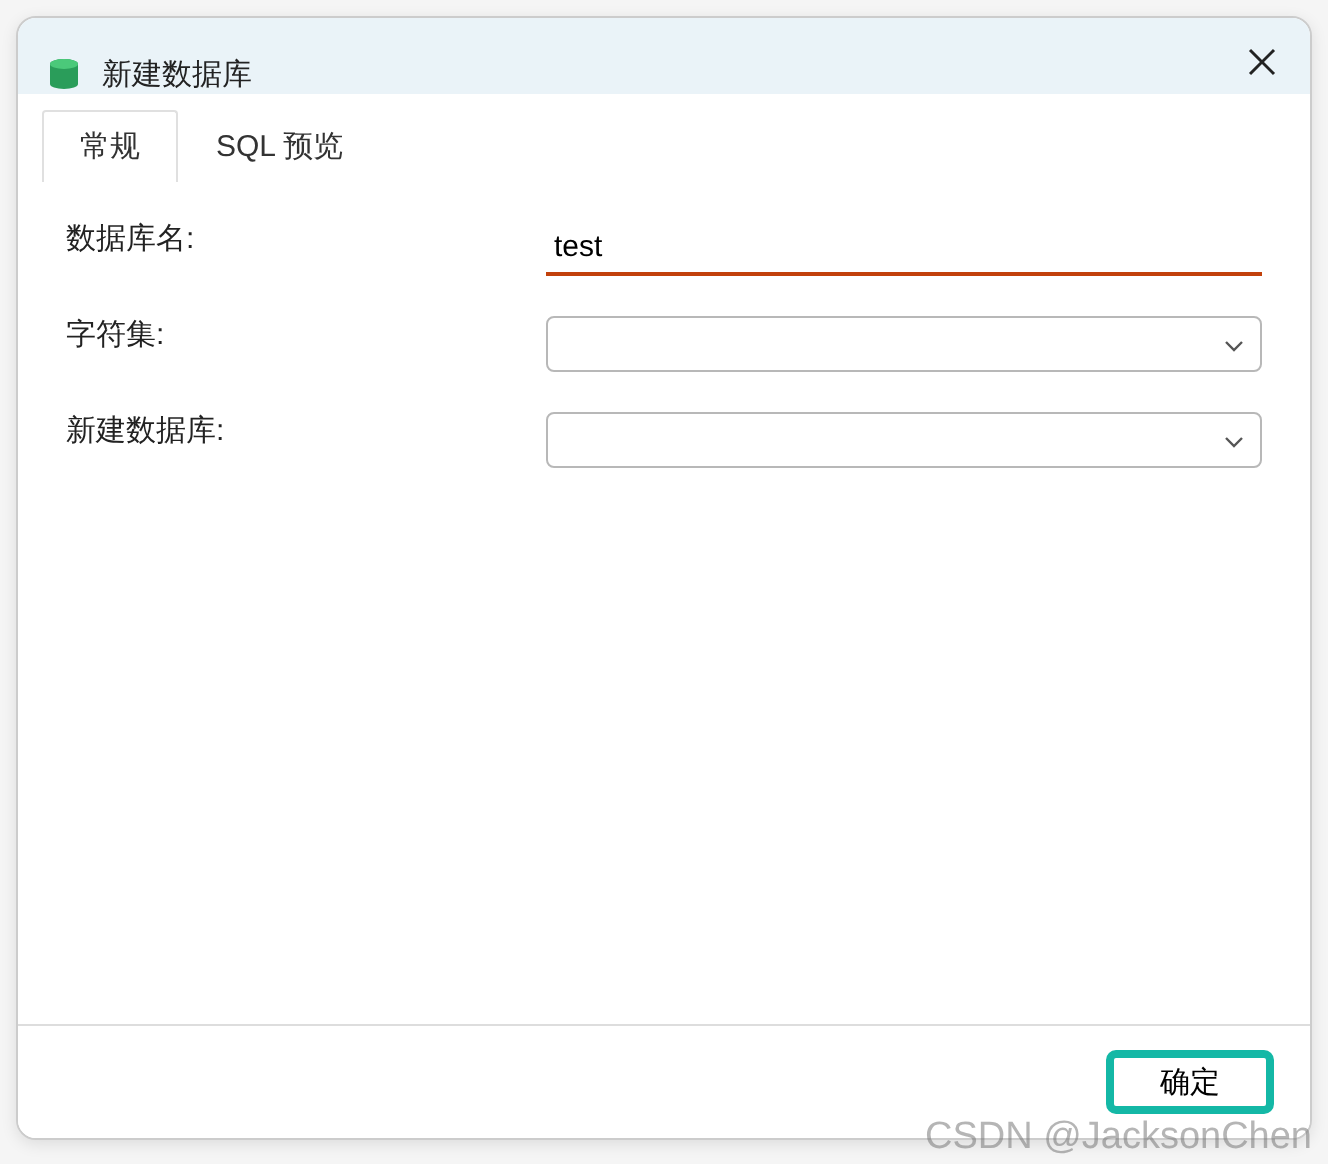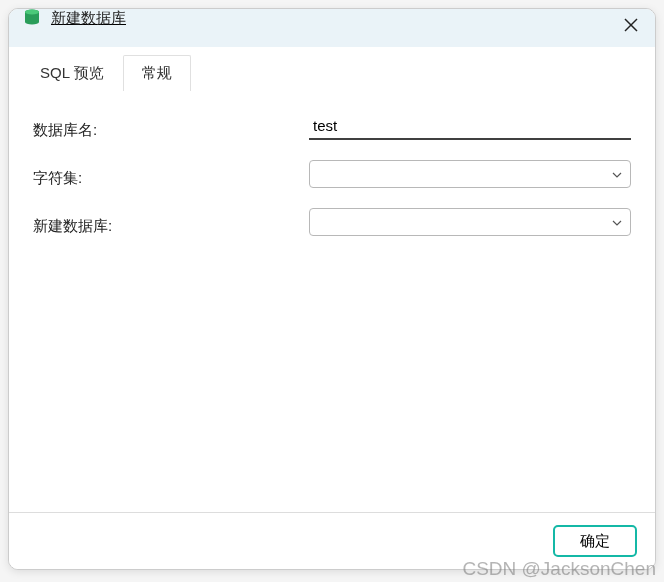--- a/index.html
+++ b/index.html
@@ -24,23 +24,22 @@
       margin: 8px;
       overflow: hidden;
       display: flex;
       flex-direction: column;
       box-shadow: 0 2px 8px rgba(0,0,0,0.1);
     }
     .titlebar {
       background: #eaf3f8;
       height: 38px;
       display: flex;
-      align-items: flex-start;
+      align-items: flex-end;
       padding: 0 8px 0 14px;
-      text-decoration: underline;
     }
     .titlebar .icon {
       width: 18px;
       height: 18px;
       margin-right: 10px;
       display: flex;
       align-items: center;
       justify-content: center;
     }
     .titlebar .title {
@@ -81,24 +80,23 @@
       height: 1px;
       background: transparent;
       margin: 0 12px;
     }
     .form-area {
       flex: 1;
       padding: 18px 24px;
     }
     .form-row {
       display: flex;
-      align-items: flex-end;
+      align-items: flex-start;
       margin-bottom: 18px;
       height: 30px;
-      gap: 36px;
     }
     .form-label {
       width: 110px;
       font-size: 15px;
       color: #222;
     }
     .form-input-wrap {
       flex: 1;
       margin-left: 130px;
       position: absolute;
@@ -113,21 +111,21 @@
       margin-left: 0;
       flex: 1;
     }
     .form-label {
       flex: 0 0 240px;
     }
     .text-input {
       width: 100%;
       height: 28px;
       border: none;
-      border-bottom: 2px solid #404040;
+      border-bottom: 2px solid #c2410c;
       font-size: 15px;
       padding: 2px 4px;
       outline: none;
       background: transparent;
     }
     .select-input {
       width: 100%;
       height: 28px;
       border: 1px solid #b8b8b8;
       border-radius: 4px;
@@ -146,21 +144,21 @@
       border-top: 1px solid #ddd;
       padding: 12px 18px;
       display: flex;
       justify-content: flex-end;
       gap: 14px;
       background: #fff;
     }
     .btn {
       min-width: 84px;
       height: 32px;
-      border: 2px solid #14b8a6;
+      border: 4px solid #14b8a6;
       border-radius: 5px;
       background: #fff;
       font-size: 15px;
       cursor: pointer;
       display: flex;
       align-items: center;
       justify-content: center;
     }
     .watermark {
       position: absolute;
@@ -187,25 +185,25 @@
     <span class="title">新建数据库</span>
     <div class="close">
       <svg width="14" height="14" viewBox="0 0 14 14">
         <line x1="1" y1="1" x2="13" y2="13" stroke="#222" stroke-width="1.5"></line>
         <line x1="13" y1="1" x2="1" y2="13" stroke="#222" stroke-width="1.5"></line>
       </svg>
     </div>
   </div>
 
   <div class="tabbar">
+    <div class="tab active">
+      <span>常规</span>
+    </div>
     <div class="tab">
       <span>SQL 预览</span>
-    </div>
-    <div class="tab active">
-      <span>常规</span>
     </div>
   </div>
   <div class="tabbar-border"></div>
 
   <div class="form-area">
     <div class="form-row">
       <div class="form-label">数据库名:</div>
       <div class="form-input-wrap">
         <input type="text" class="text-input" value="test" style="">
       </div>

